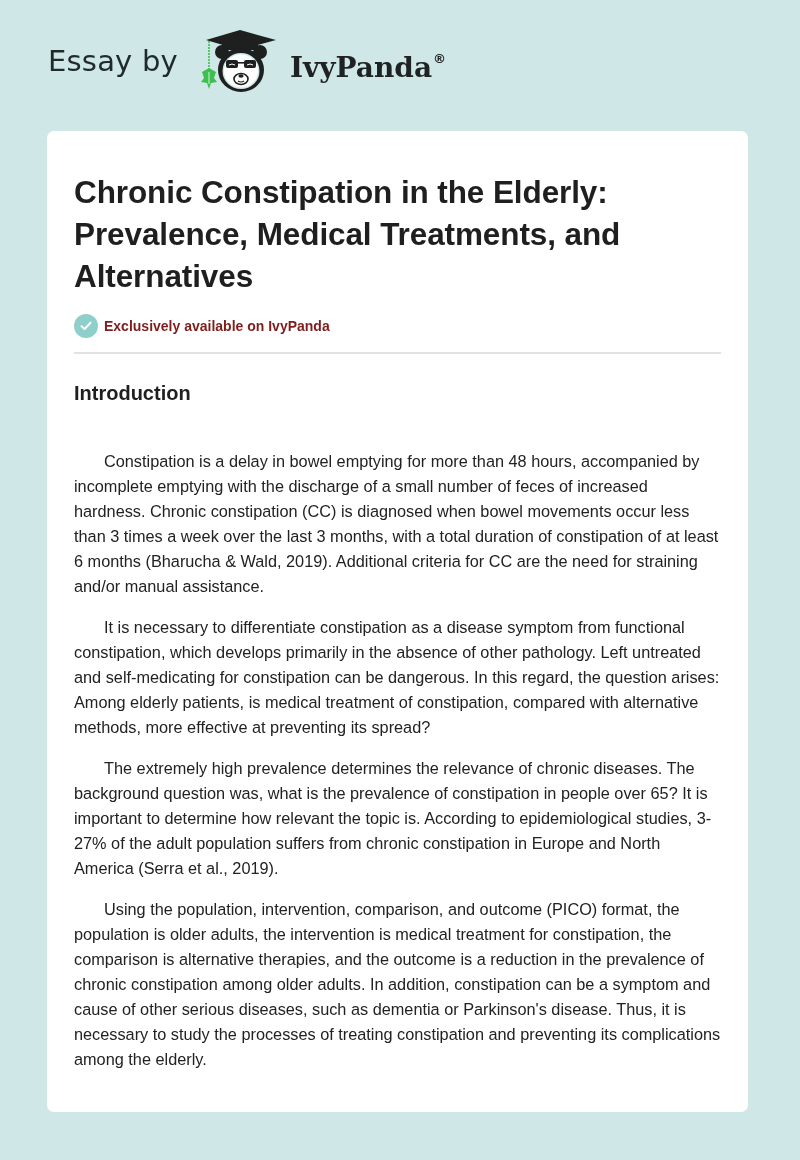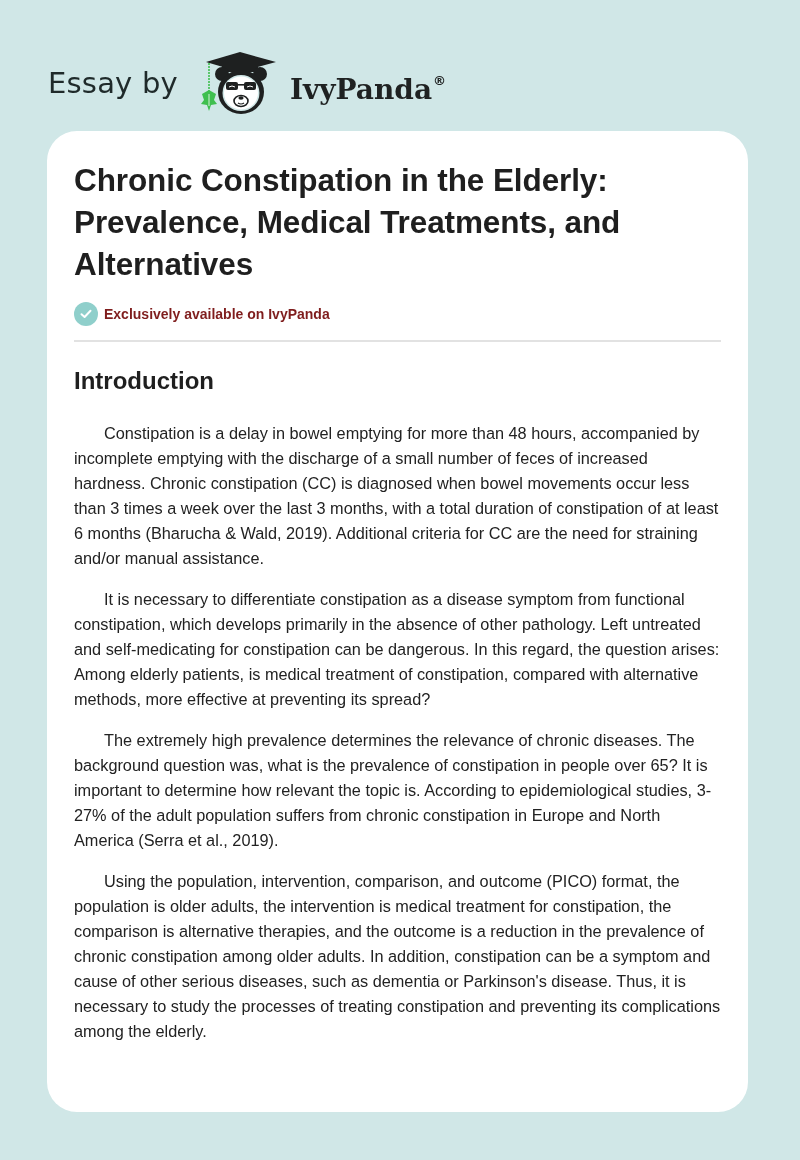--- a/index.html
+++ b/index.html
@@ -11,21 +11,21 @@
       height: 1160px;
       background: #d0e7e7;
       font-family: "Liberation Sans", sans-serif;
       color: #1f1f1f;
       position: relative;
       overflow: hidden;
     }
     .brand {
       position: absolute;
       left: 48px;
-      top: 48px;
+      top: 26px;
       height: 70px;
       display: flex;
       align-items: center;
     }
     .brand-prefix {
       font-family: "DejaVu Sans", sans-serif;
       font-size: 29px;
       color: #1f2a2a;
       letter-spacing: 0.2px;
       margin-right: 18px;
@@ -51,23 +51,23 @@
       top: -4px;
       margin-left: 1px;
     }
     .card {
       position: absolute;
       left: 47px;
       top: 131px;
       width: 701px;
       height: 981px;
       background: #ffffff;
-      border-radius: 30px;
+      border-radius: 7px;
       box-sizing: border-box;
-      padding: 28px 27px 0 27px;
+      padding: 40px 27px 0 27px;
     }
     .title {
       font-family: "Liberation Sans", sans-serif;
       font-weight: bold;
       font-size: 31.5px;
       line-height: 42px;
       color: #1f1f1f;
       margin: 0;
       letter-spacing: -0.1px;
     }
@@ -93,27 +93,27 @@
       color: #7f1d1d;
     }
     .divider {
       height: 2px;
       background: #e2e2e2;
       margin-top: 13px;
       border: none;
     }
     .section-heading {
       font-weight: bold;
-      font-size: 24px;
+      font-size: 20px;
       margin: 22px 0 0 0;
       line-height: 34px;
       color: #1f1f1f;
     }
     .paragraphs {
-      margin-top: 23px;
+      margin-top: 39px;
     }
     .para {
       font-size: 16.3px;
       line-height: 25px;
       color: #222222;
       text-indent: 30px;
       margin: 0 0 16px 0;
     }
   </style>
 </head>

